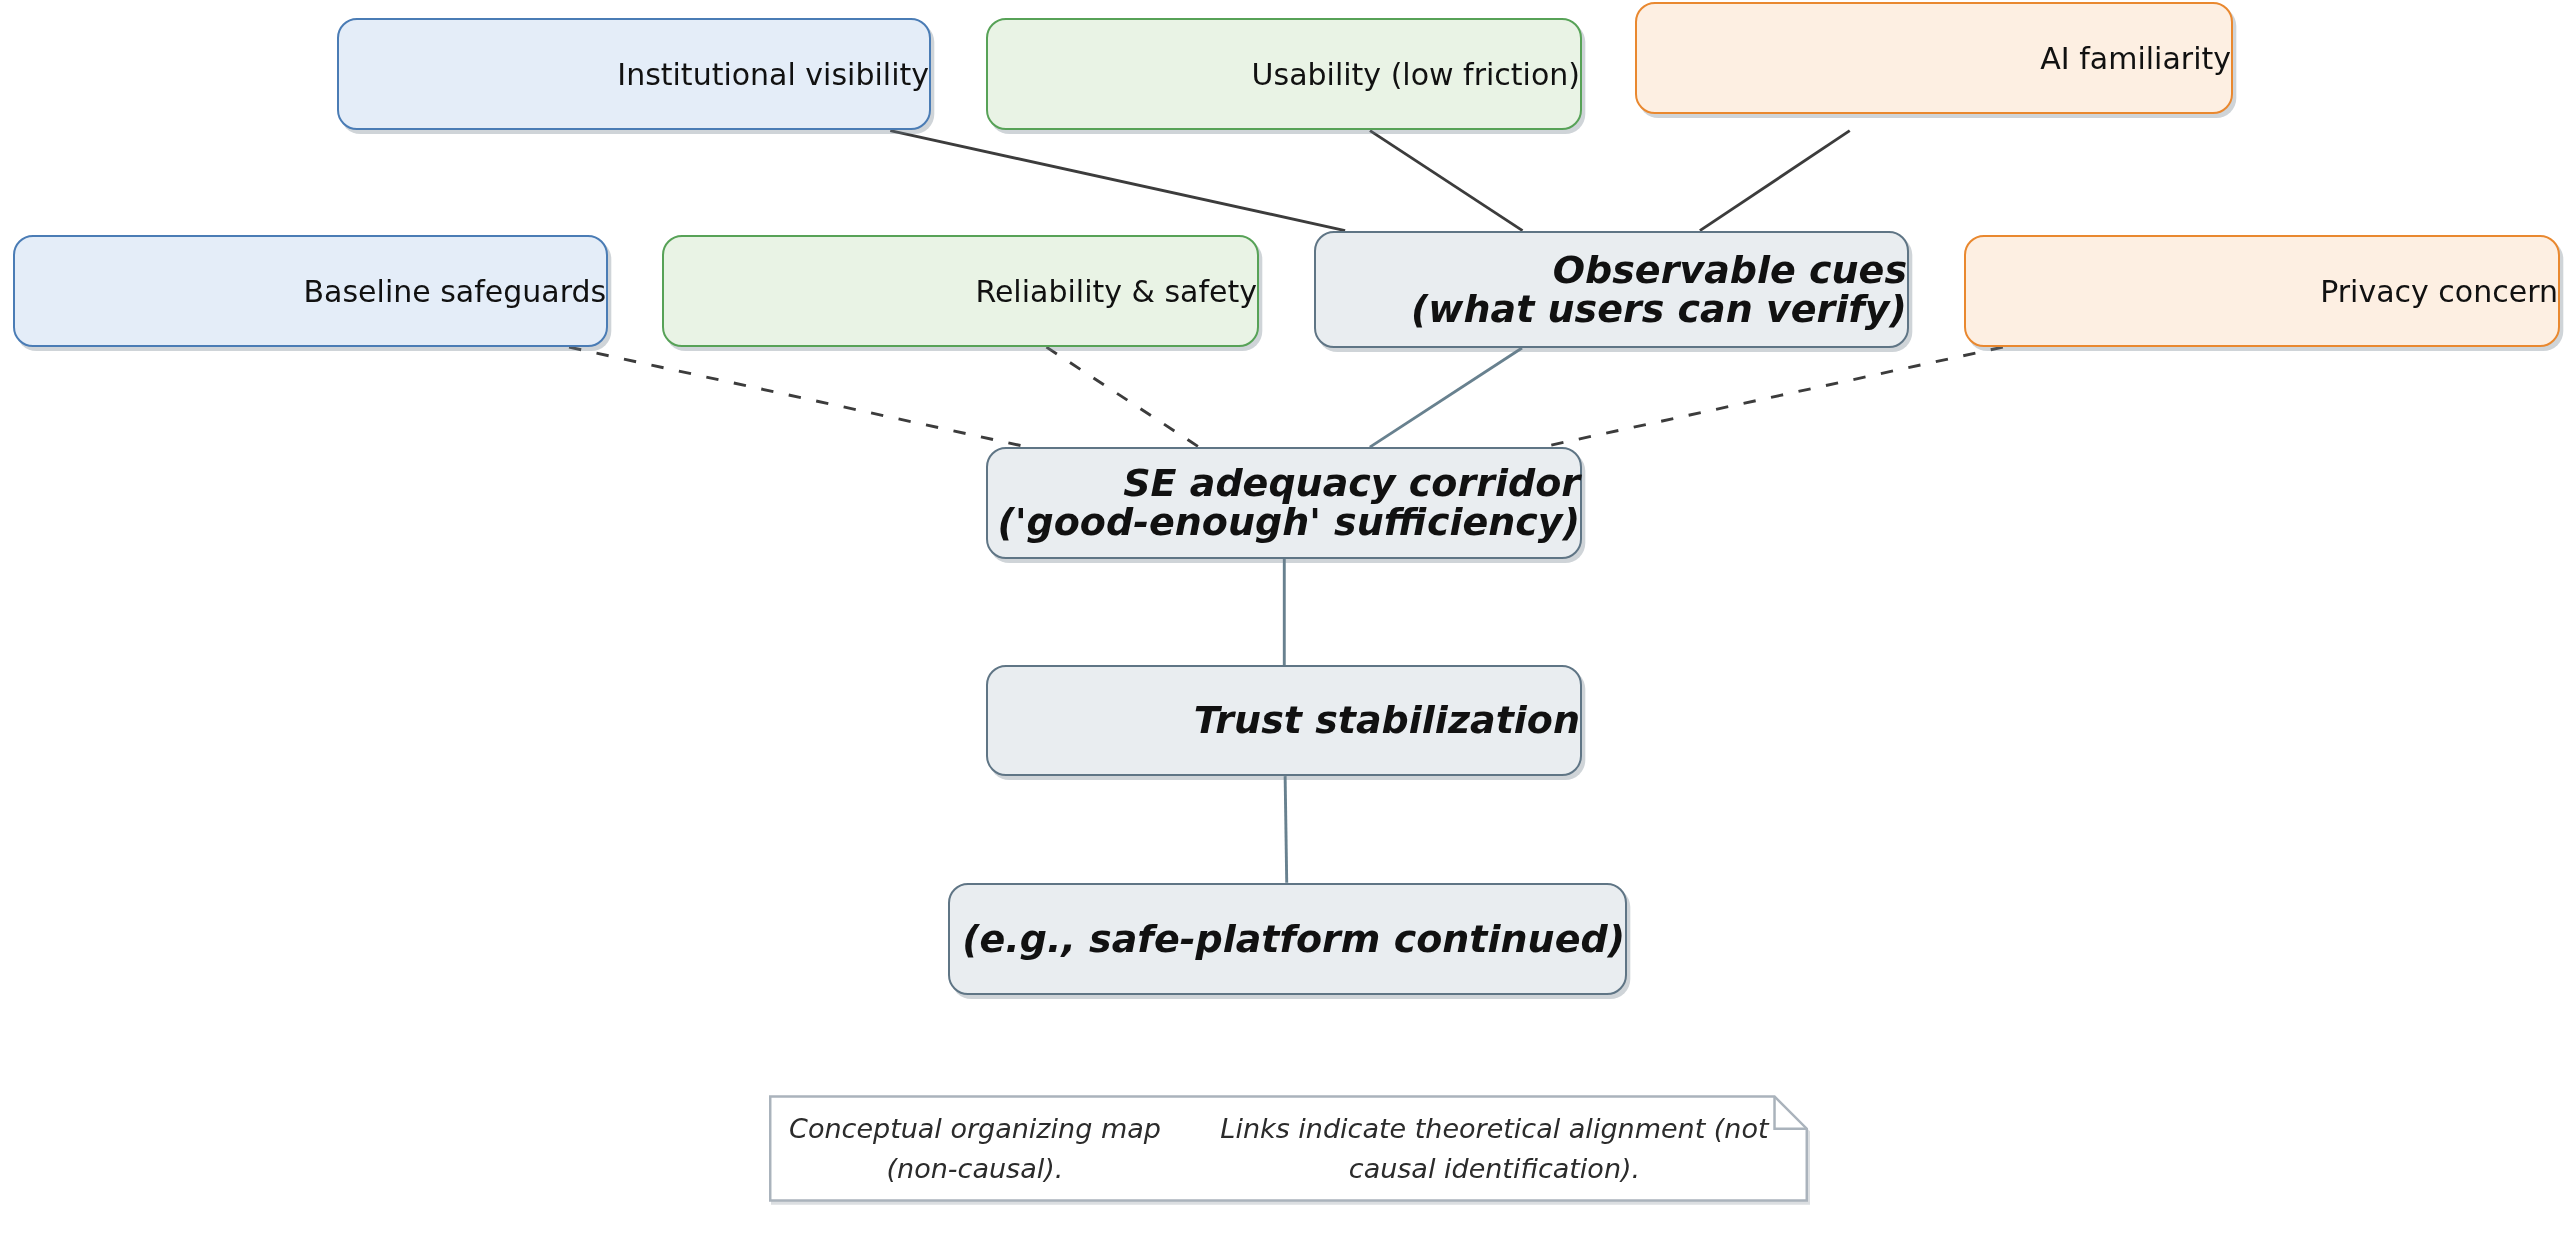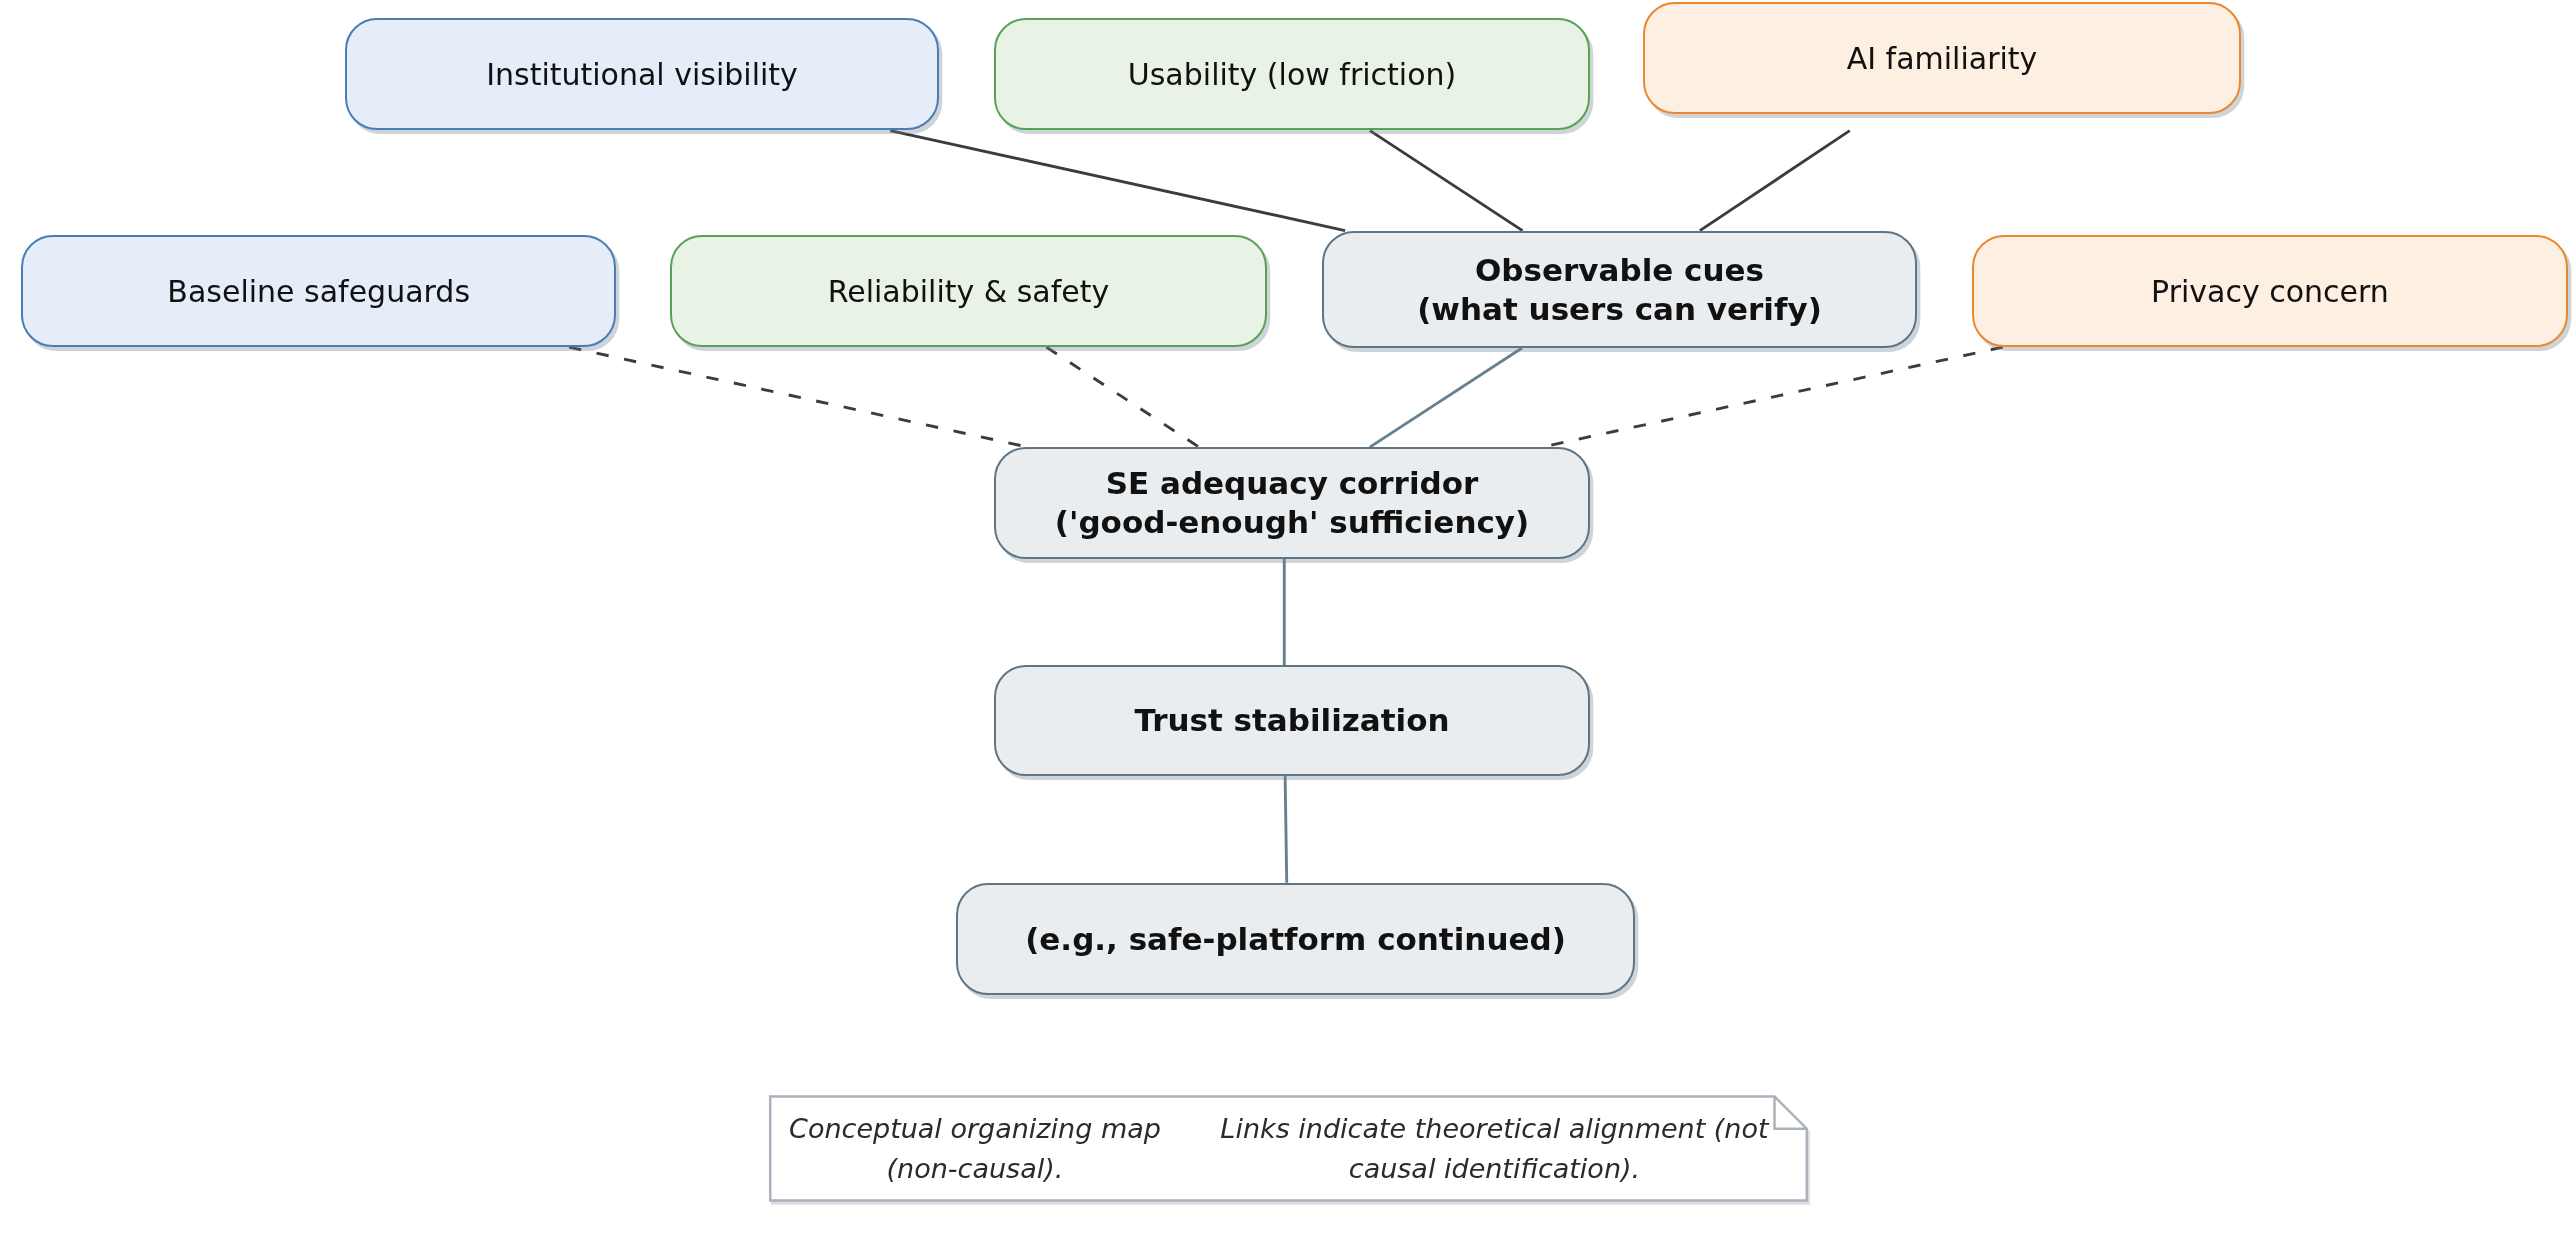--- a/index.html
+++ b/index.html
@@ -13,30 +13,29 @@
   html,body{margin:0;padding:0;background:#ffffff;}
   body{font-family:"DejaVu Sans","Liberation Sans",sans-serif;}
   #canvas{position:relative;width:2576px;height:1234px;background:#ffffff;overflow:hidden;}
   #edges{position:absolute;left:0;top:0;width:2576px;height:1234px;z-index:0;}
   .edge{fill:none;}
   .edge.solid_dark{stroke:var(--edge-dark);stroke-width:3.5;}
   .edge.dashed{stroke:var(--edge-dark);stroke-width:3.5;stroke-dasharray:15 19;}
   .edge.solid_slate{stroke:var(--edge-slate);stroke-width:3.5;}
   .node{
     position:absolute;z-index:1;display:flex;flex-direction:column;
-    align-items:center;justify-content:center;text-align:center;
-    border-radius:32px;border:2.5px solid;box-sizing:border-box;
+    align-items:flex-end;justify-content:center;text-align:center;
+    border-radius:20px;border:2.5px solid;box-sizing:border-box;
     color:var(--text);font-size:30px;line-height:39px;
     box-shadow:3.3px 4.1px 0 rgba(110,124,136,0.33);
-    margin-left:8px;
   }
   .cat-blue{background:var(--blue-fill);border-color:var(--blue-border);}
   .cat-green{background:var(--green-fill);border-color:var(--green-border);}
   .cat-orange{background:var(--orange-fill);border-color:var(--orange-border);}
-  .cat-gray{background:var(--gray-fill);border-color:var(--gray-border);font-weight:bold;font-size:31px;}
+  .cat-gray{background:var(--gray-fill);border-color:var(--gray-border);font-weight:bold;font-size:38px;font-style:italic;}
   .note{position:absolute;z-index:1;left:769px;top:1095px;width:1039px;height:107px;}
   .note svg{position:absolute;left:0;top:0;filter:drop-shadow(2.5px 3.3px 0 rgba(160,168,176,0.38));}
   .note .note-text{
     position:absolute;left:0;top:0;width:100%;height:100%;
     display:flex;flex-direction:row;align-items:center;justify-content:center;
     font-style:italic;font-size:27px;line-height:40px;color:var(--note-text);text-align:center;
   }
 </style>
 </head>
 <body>

